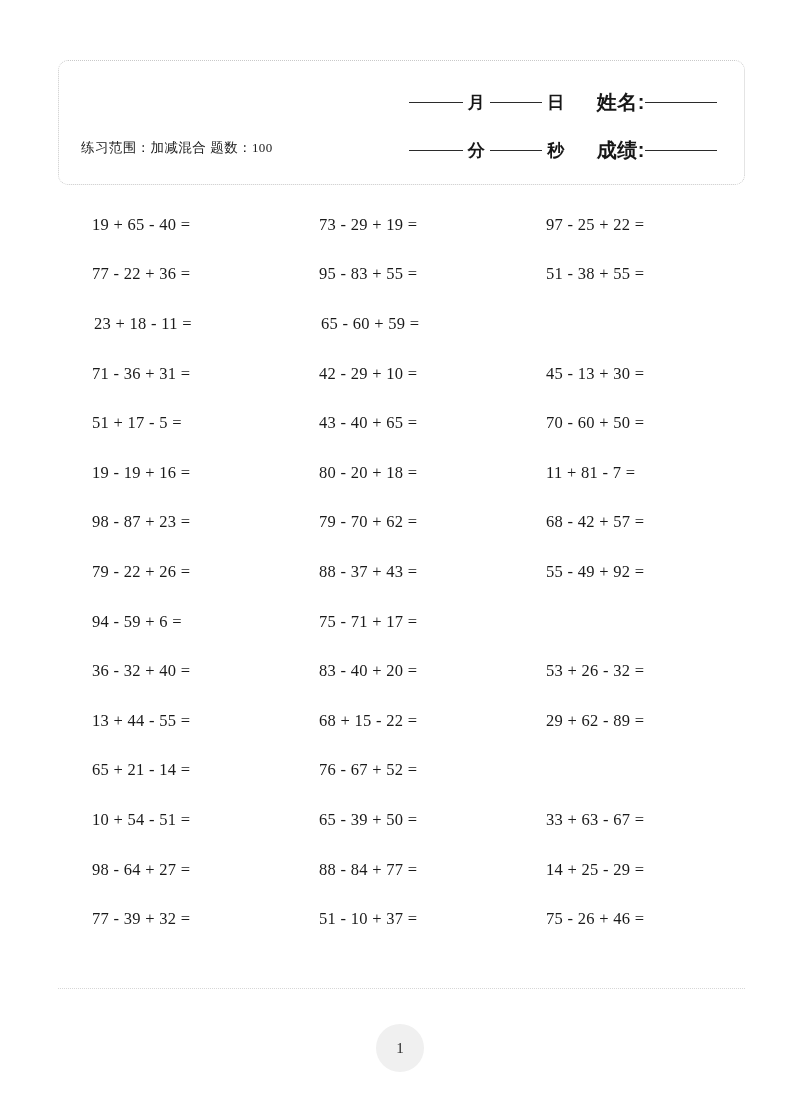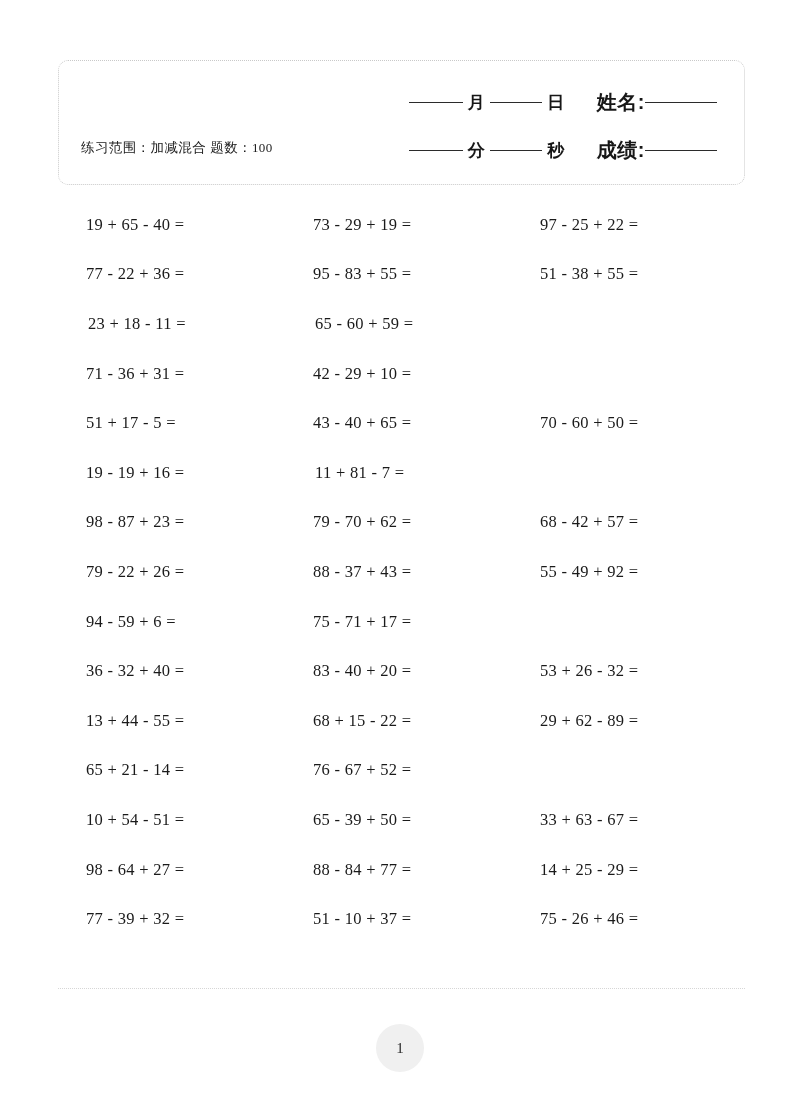--- a/index.html
+++ b/index.html
@@ -89,21 +89,21 @@
     font-size: 20px;
     font-weight: 600;
     color: #171717;
     margin-left: 32px;
     letter-spacing: 0.5px;
   }
 
   
   .problems {
     position: absolute;
-    left: 56px;
+    left: 62px;
     top: 200px;
     width: 687px;
   }
   .prow {
     display: flex;
     height: 49.6px;
     align-items: center;
   }
   .pcell {
     width: 225px;
@@ -189,28 +189,30 @@
         <div class="pcell col2"><span class="ptext">95 - 83 + 55 =</span></div>
         <div class="pcell col3"><span class="ptext">51 - 38 + 55 =</span></div>
       </div>
       <div class="prow">
         <div class="pcell col2"><span class="ptext">23 + 18 - 11 =</span></div>
         <div class="pcell col3"><span class="ptext">65 - 60 + 59 =</span></div>
       </div>
       <div class="prow">
         <div class="pcell col1"><span class="ptext">71 - 36 + 31 =</span></div>
         <div class="pcell col2"><span class="ptext">42 - 29 + 10 =</span></div>
+        <div class="pcell col3"><span class="ptext">45 - 13 + 30 =</span></div>
       </div>
       <div class="prow">
         <div class="pcell col1"><span class="ptext">51 + 17 - 5 =</span></div>
         <div class="pcell col2"><span class="ptext">43 - 40 + 65 =</span></div>
         <div class="pcell col3"><span class="ptext">70 - 60 + 50 =</span></div>
       </div>
       <div class="prow">
         <div class="pcell col1"><span class="ptext">19 - 19 + 16 =</span></div>
+        <div class="pcell col2"><span class="ptext">80 - 20 + 18 =</span></div>
         <div class="pcell col3"><span class="ptext">11 + 81 - 7 =</span></div>
       </div>
       <div class="prow">
         <div class="pcell col1"><span class="ptext">98 - 87 + 23 =</span></div>
         <div class="pcell col2"><span class="ptext">79 - 70 + 62 =</span></div>
         <div class="pcell col3"><span class="ptext">68 - 42 + 57 =</span></div>
       </div>
       <div class="prow">
         <div class="pcell col1"><span class="ptext">79 - 22 + 26 =</span></div>
         <div class="pcell col2"><span class="ptext">88 - 37 + 43 =</span></div>

